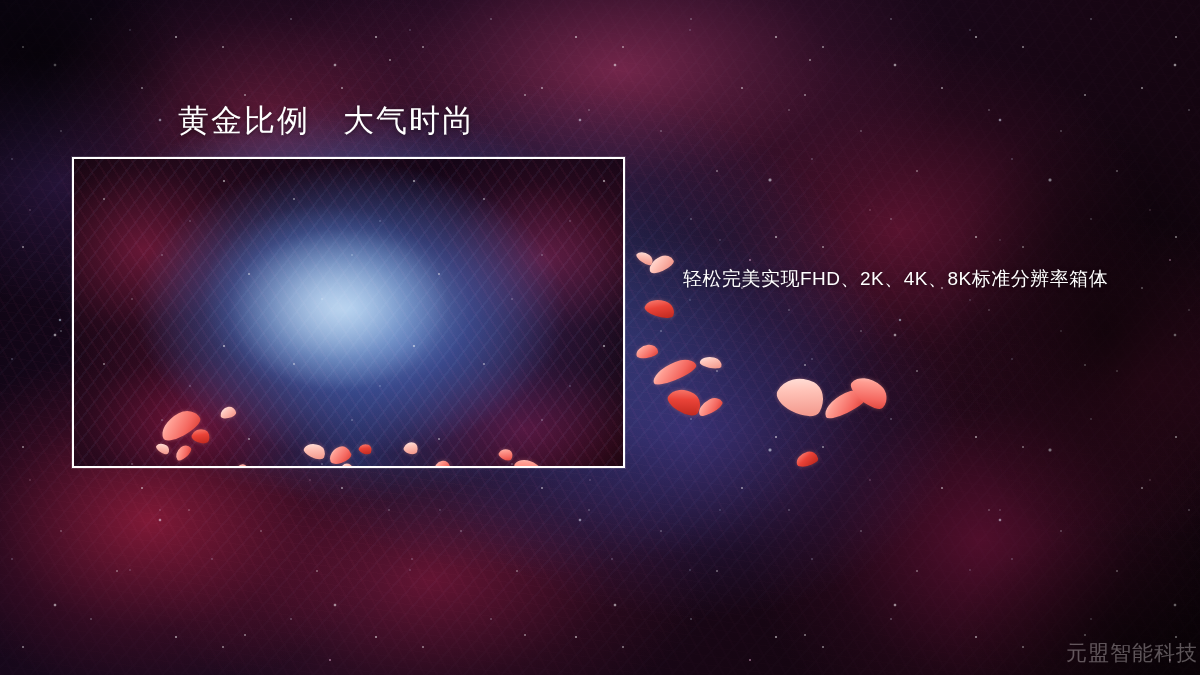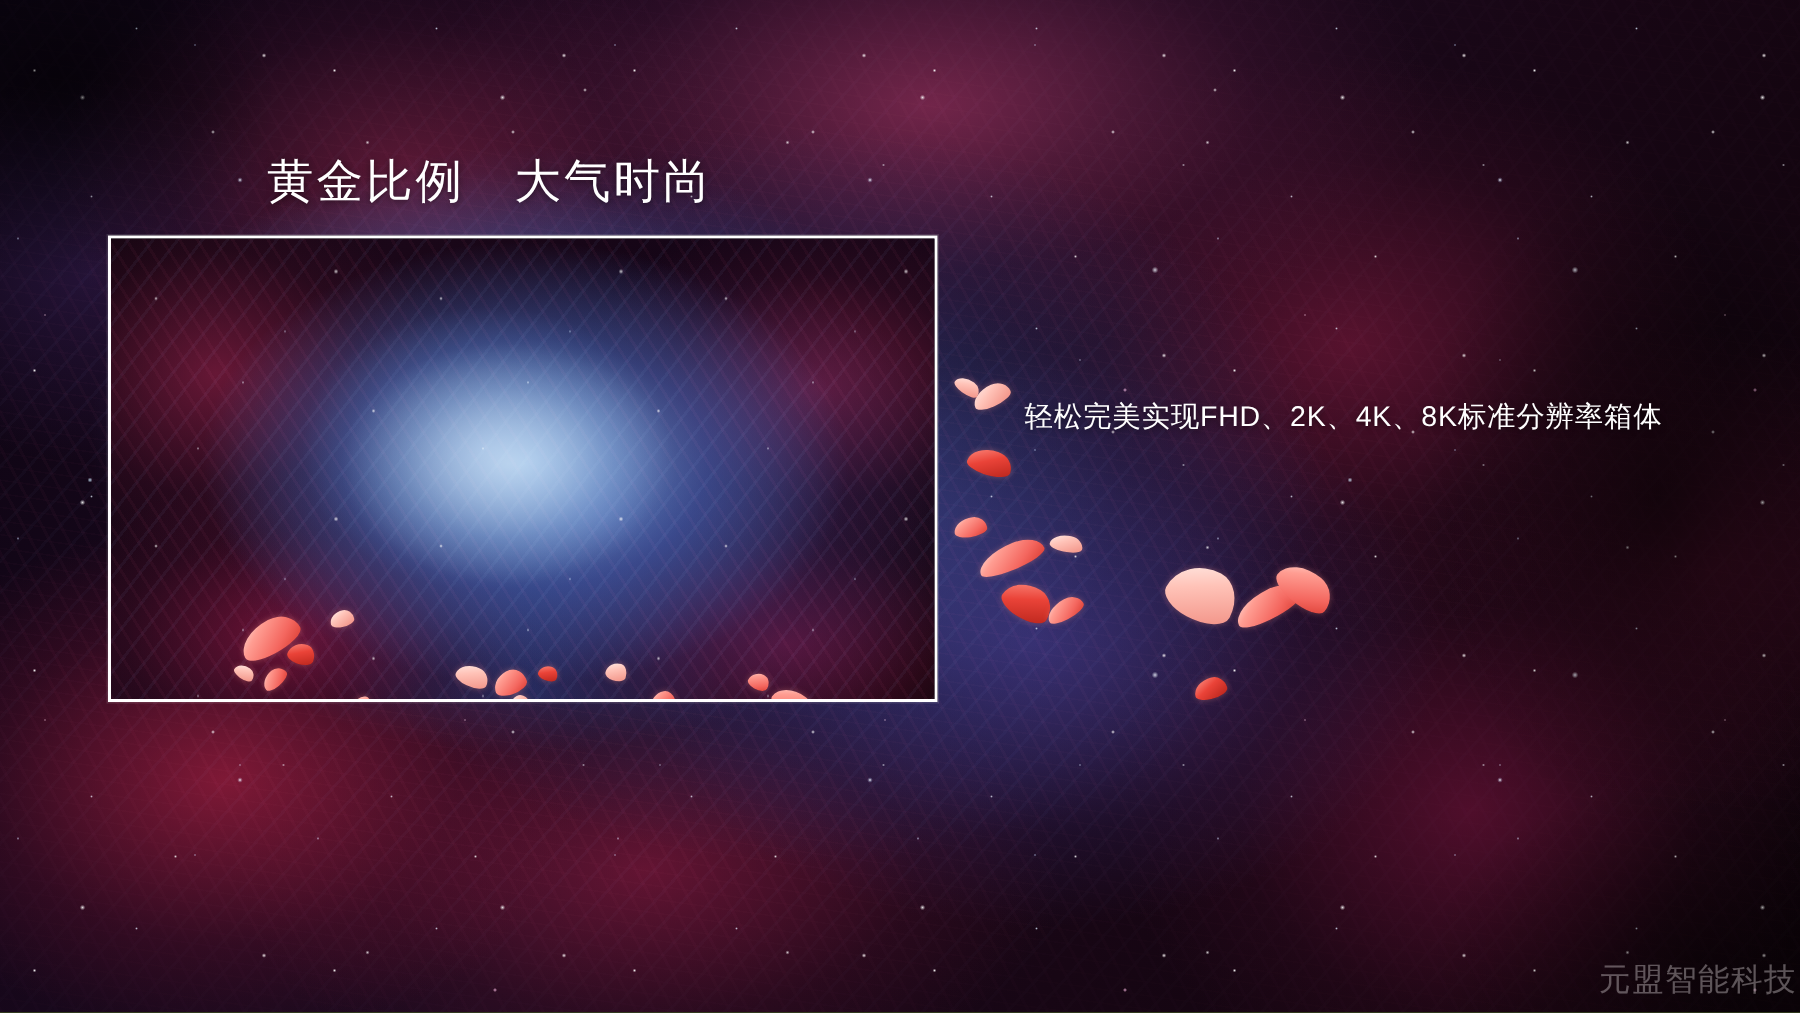--- a/index.html
+++ b/index.html
@@ -9,21 +9,21 @@
     width:1200px; height:675px;
     overflow:hidden;
     background:#080309;
     font-family:"Liberation Sans","DejaVu Sans",sans-serif;
   }
 
   #slide {
     position:relative;
     width:1200px; height:675px;
     overflow:hidden;
-    background:#4d7c0f;
+    background:#701a75;
   }
 
   
   .nebula-layer {
     position:absolute; inset:0;
     pointer-events:none;
   }
 
   #neb-base {
     background:

